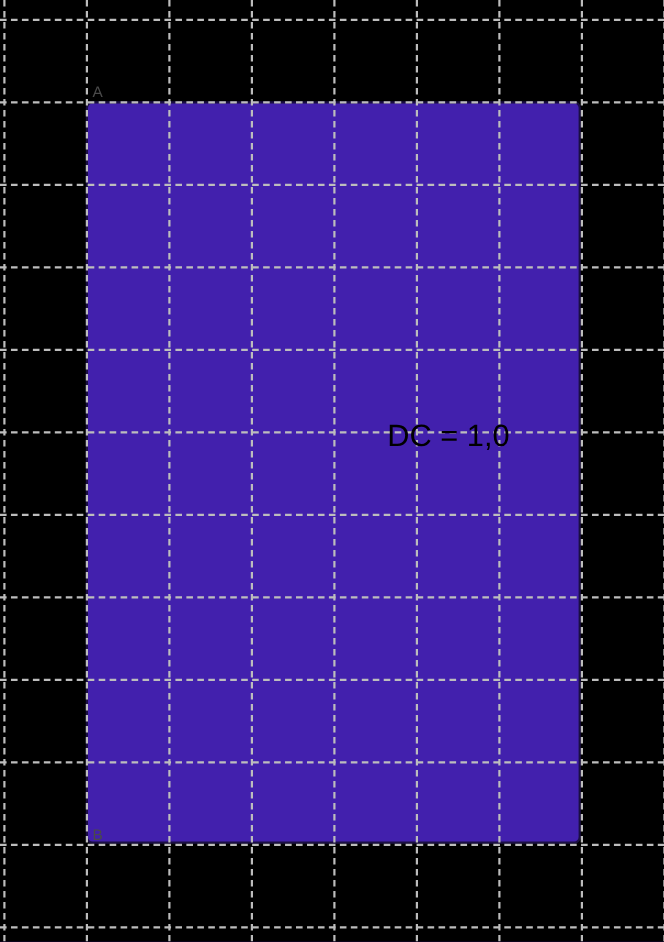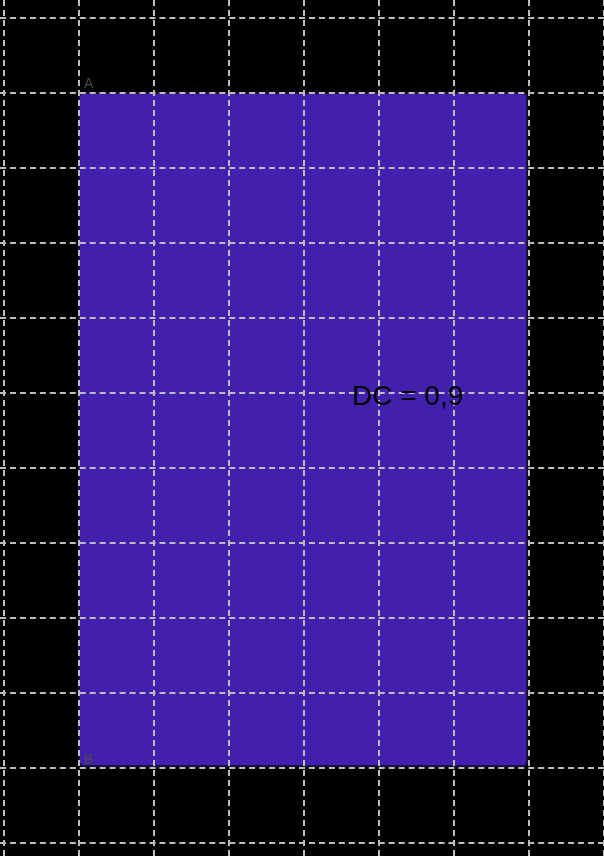--- a/index.html
+++ b/index.html
@@ -37,15 +37,15 @@
   <div class="gridline h" style="top:467px"></div>
   <div class="gridline h" style="top:542px"></div>
   <div class="gridline h" style="top:617px"></div>
   <div class="gridline h" style="top:692px"></div>
   <div class="gridline h" style="top:767px"></div>
   <div class="gridline h" style="top:842px"></div>
 
   <div class="pt-label" style="left:84px;top:76px">A</div>
   <div class="pt-label" style="left:84px;top:752px">B</div>
 
-  <div class="annotation" style="left:352px;top:382px">DC = 0,9</div>
+  <div class="annotation" style="left:352px;top:382px">DC = 1,0</div>
 
 </div>
 
 </body></html>

